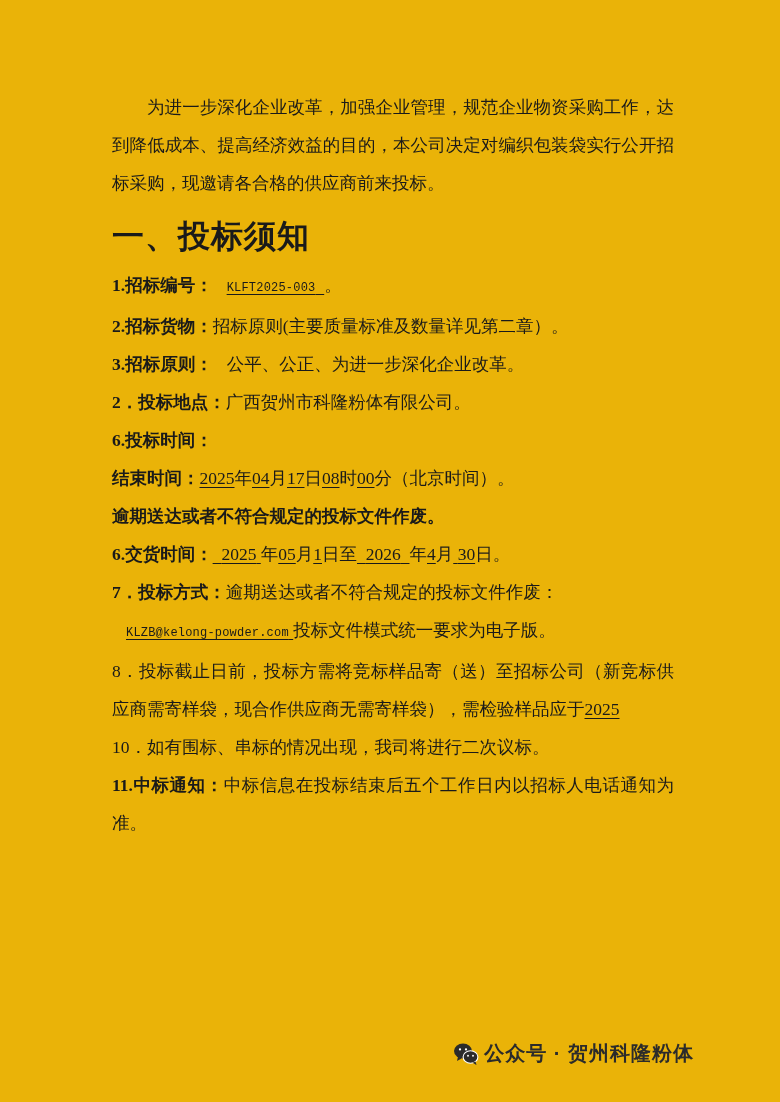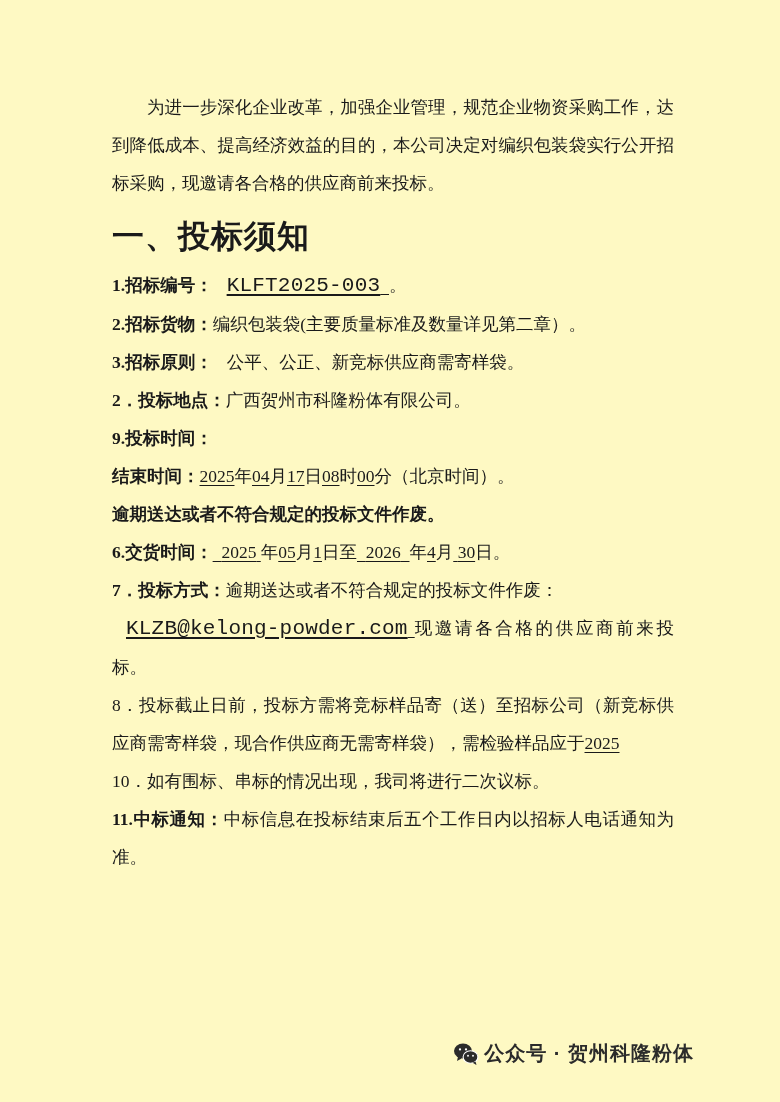--- a/index.html
+++ b/index.html
@@ -13,21 +13,21 @@
     position: relative;
     font-family: "Liberation Serif", "DejaVu Serif", serif;
     color: #1a1a1a;
     overflow: hidden;
   }
   .page {
     position: absolute;
     left: 0; top: 0;
     width: 780px;
     height: 1102px;
-    background: #fef9c3;
+    background: #eab308;
   }
   .content {
     position: absolute;
     left: 112px;
     top: 88px;
     width: 562px;
   }
   p {
     margin: 0;
     font-size: 17.5px;
@@ -55,21 +55,21 @@
   }
   .b {
     font-weight: bold;
   }
   .u {
     text-decoration: underline;
     text-underline-offset: 3px;
   }
   .mono {
     font-family: "Liberation Mono", "DejaVu Sans Mono", monospace;
-    font-size: 21px;
+    font-size: 12px;
     letter-spacing: 0.2px;
   }
   .blank {
     display: inline-block;
     min-width: 14px;
   }
   .hang {
     text-indent: 0;
   }
   .footer {
@@ -110,52 +110,52 @@
 
     <p class="intro indent">为进一步深化企业改革，加强企业管理，规范企业物资采购工作，达到降低成本、提高经济效益的目的，本公司决定对编织包装袋实行公开招标采购，现邀请各合格的供应商前来投标。</p>
 
     <div class="section-title">一、投标须知</div>
 
     <p class="item">
       <span class="b">1.招标编号：</span><span class="blank">&nbsp;</span><span class="u mono">KLFT2025-003</span><span class="u">&nbsp;&nbsp;</span><span>。</span>
     </p>
 
     <p class="item">
-      <span class="b">2.招标货物：</span><span>编织包装袋(主要质量标准及数量详见第二章）。</span>
+      <span class="b">2.招标货物：</span><span>招标原则(主要质量标准及数量详见第二章）。</span>
     </p>
 
     <p class="item">
-      <span class="b">3.招标原则：</span><span class="blank">&nbsp;</span><span>公平、公正、新竞标供应商需寄样袋。</span>
+      <span class="b">3.招标原则：</span><span class="blank">&nbsp;</span><span>公平、公正、为进一步深化企业改革。</span>
     </p>
 
     <p class="item">
       <span class="b">2．投标地点：</span><span>广西贺州市科隆粉体有限公司。</span>
     </p>
 
     <p class="item">
-      <span class="b">9.投标时间：</span>
+      <span class="b">6.投标时间：</span>
     </p>
 
 
     <p class="item">
       <span class="b">结束时间：</span><span class="u">2025</span><span>年</span><span class="u">04</span><span>月</span><span class="u">17</span><span>日</span><span class="u">08</span><span>时</span><span class="u">00</span><span>分</span><span>（北京时间）。</span>
     </p>
 
     <p class="item b">逾期送达或者不符合规定的投标文件作废。</p>
 
     <p class="item">
       <span class="b">6.交货时间：</span><span class="u">&nbsp;&nbsp;</span><span class="u">2025</span><span class="u">&nbsp;</span><span>年</span><span class="u">05</span><span>月</span><span class="u">1</span><span>日至</span><span class="u">&nbsp;&nbsp;</span><span class="u">2026</span><span class="u">&nbsp;&nbsp;</span><span>年</span><span class="u">4</span><span>月</span><span class="u">&nbsp;</span><span class="u">30</span><span>日。</span>
     </p>
 
     <p class="item">
       <span class="b">7．投标方式：</span><span>逾期送达或者不符合规定的投标文件作废：</span>
     </p>
 
     <p class="item">
-      <span class="blank">&nbsp;&nbsp;&nbsp;</span><span class="u mono">KLZB@kelong-powder.com</span><span class="u">&nbsp;</span><span>现邀请各合格的供应商前来投标。</span>
+      <span class="blank">&nbsp;&nbsp;&nbsp;</span><span class="u mono">KLZB@kelong-powder.com</span><span class="u">&nbsp;</span><span>投标文件模式统一要求为电子版。</span>
     </p>
 
     <p class="item">
       <span>8．投标截止日前，投标方需将竞标样品寄（送）至招标公司（新竞标供应商需寄样袋，现合作供应商无需寄样袋），需检验样品应于</span><span class="u">2025</span>
     </p>
 
 
 
     <p class="item">10．如有围标、串标的情况出现，我司将进行二次议标。</p>
 

